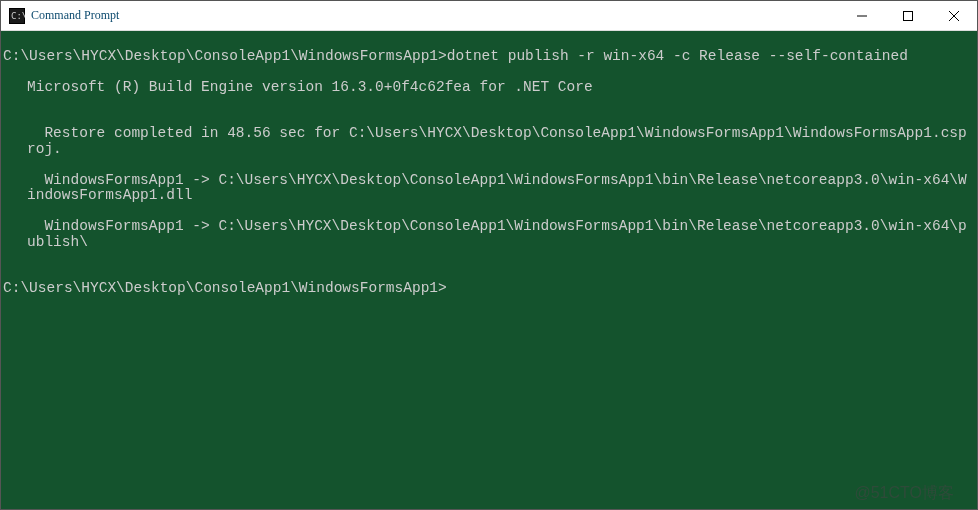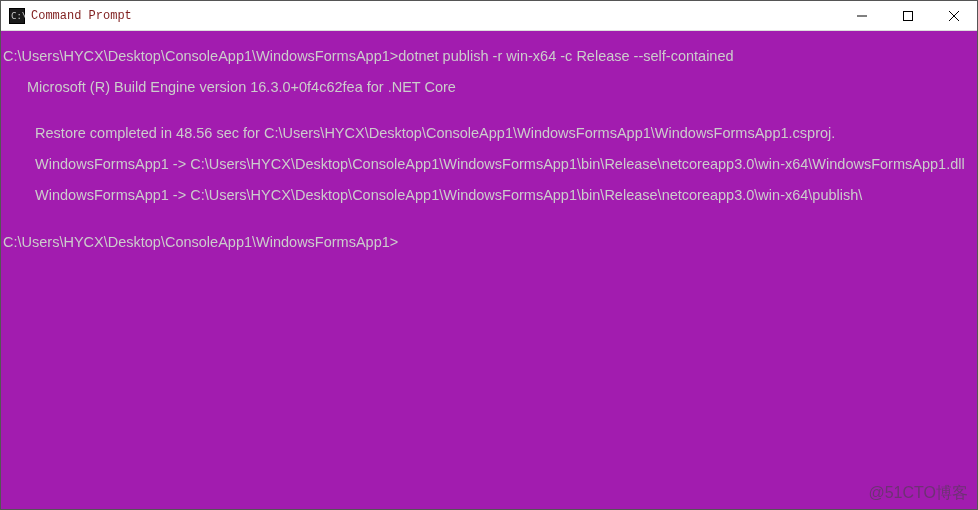--- a/index.html
+++ b/index.html
@@ -30,55 +30,55 @@
     width: 16px;
     height: 16px;
     margin-left: 8px;
     margin-right: 6px;
     display: flex;
     align-items: center;
     justify-content: center;
   }
   .titlebar-icon svg { width: 16px; height: 16px; }
   .titlebar-title {
-    font-family: Liberation Mono, monospace;
+    font-family: Liberation Serif, serif;
     font-size: 12px;
-    color: #7f1d1d;
+    color: #0c4a6e;
     flex: 1;
   }
   .win-controls { display: flex; height: 100%; }
   .win-btn {
     width: 46px;
     height: 100%;
     display: flex;
     align-items: center;
     justify-content: center;
     font-family: "Segoe UI", sans-serif;
     font-size: 10px;
     color: #000;
     background: #fff;
   }
   .terminal {
     flex: 1;
-    background: #a21caf;
+    background: #14532d;
     color: #ccc;
     font-size: 14.5px;
     line-height: 15.5px;
     padding: 2px 2px;
     white-space: pre-wrap;
     word-break: break-all;
-    font-family: Liberation Sans, sans-serif;
+    font-family: Liberation Mono, monospace;
     letter-spacing: 0px;
     overflow: hidden;
   }
   .line { white-space: pre-wrap; word-break: break-all; padding-left: 24px; }
   .prompt-line { white-space: pre-wrap; word-break: break-all; }
   .watermark {
     position: absolute;
-    right: 10px;
+    right: 24px;
     bottom: 6px;
     color: #444;
     font-family: "Microsoft YaHei", sans-serif;
     font-size: 16px;
     opacity: 0.55;
     pointer-events: none;
   }
 </style>
 </head>
 <body>

